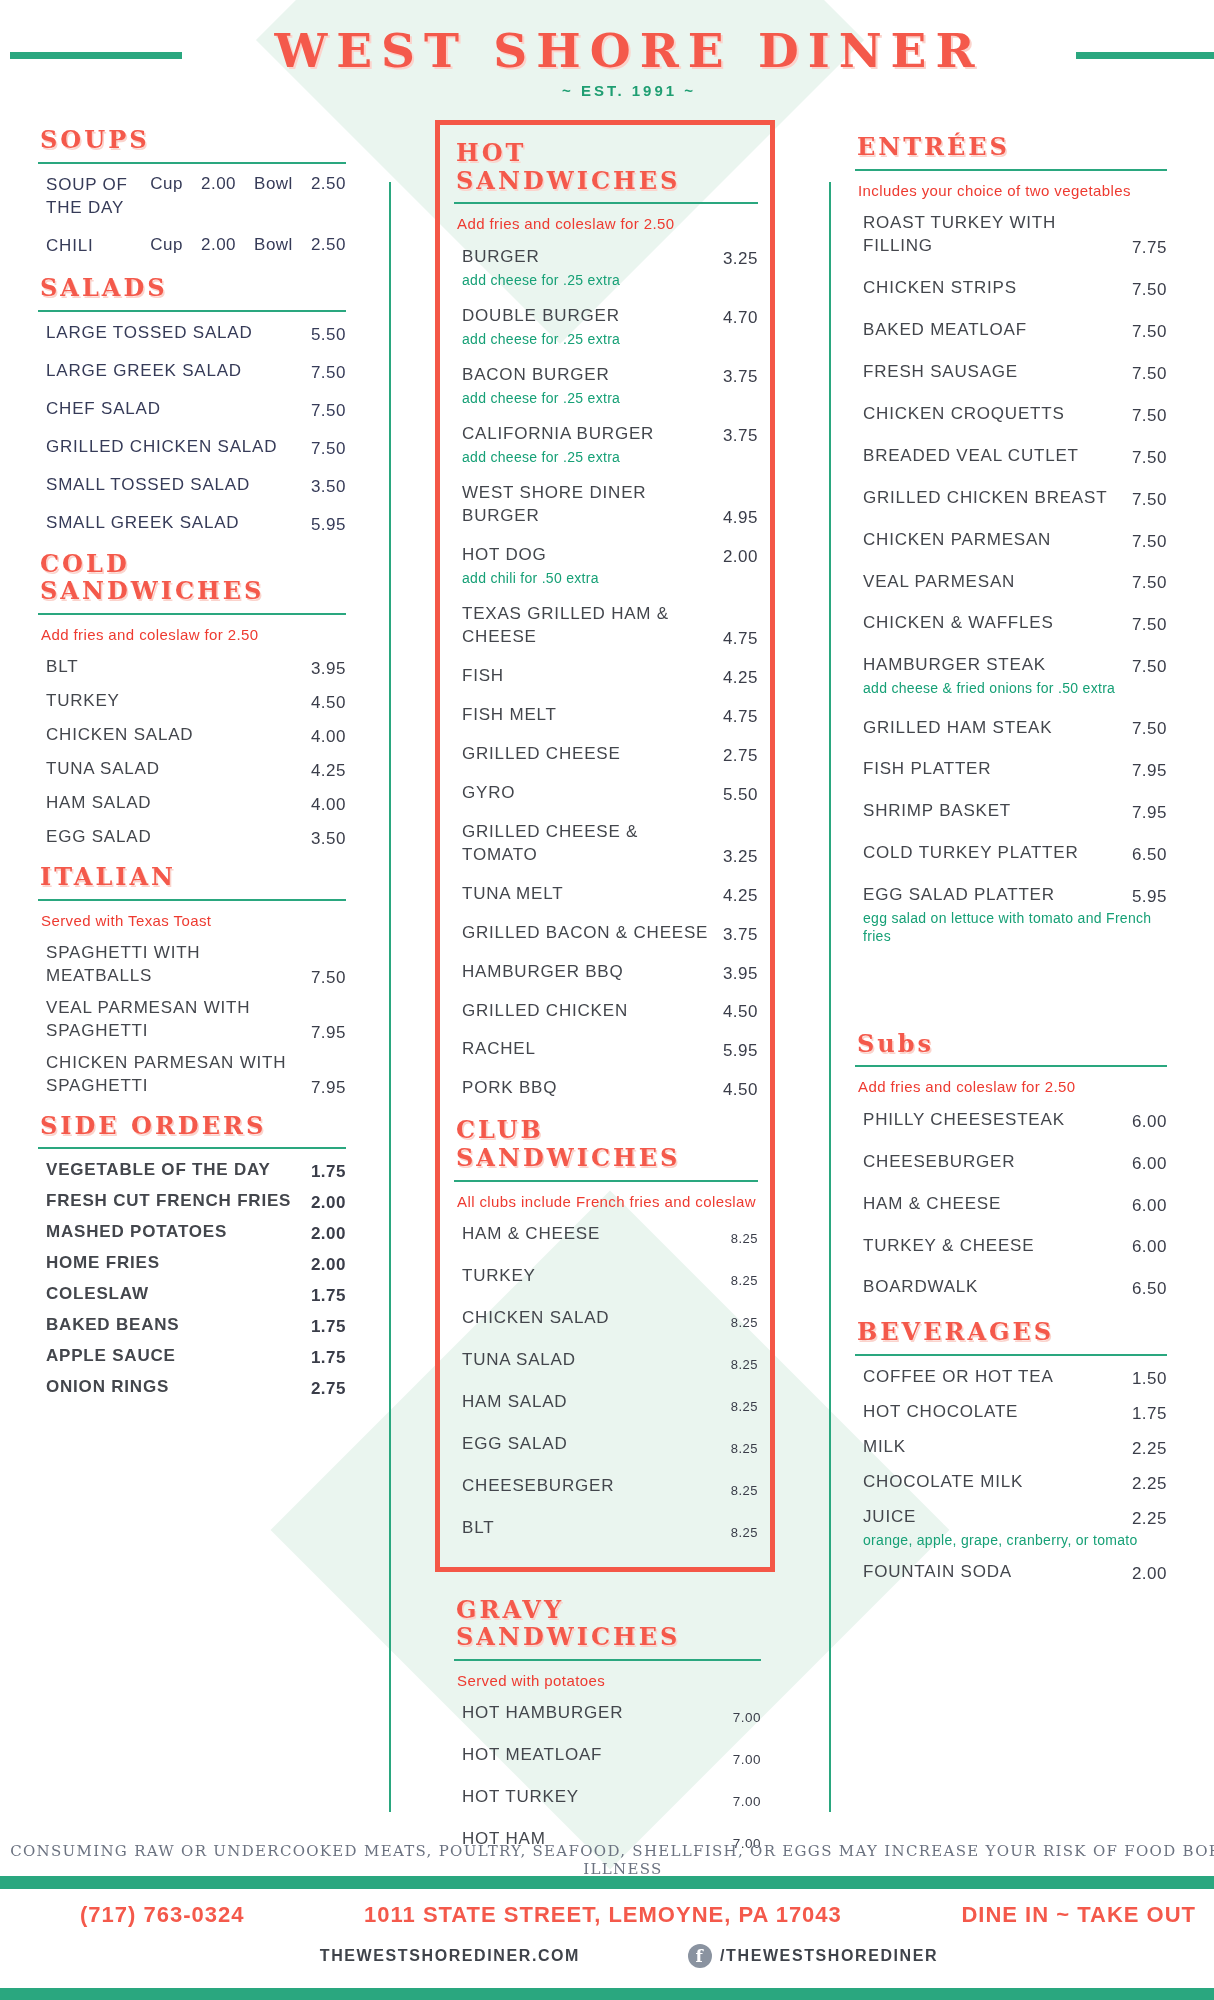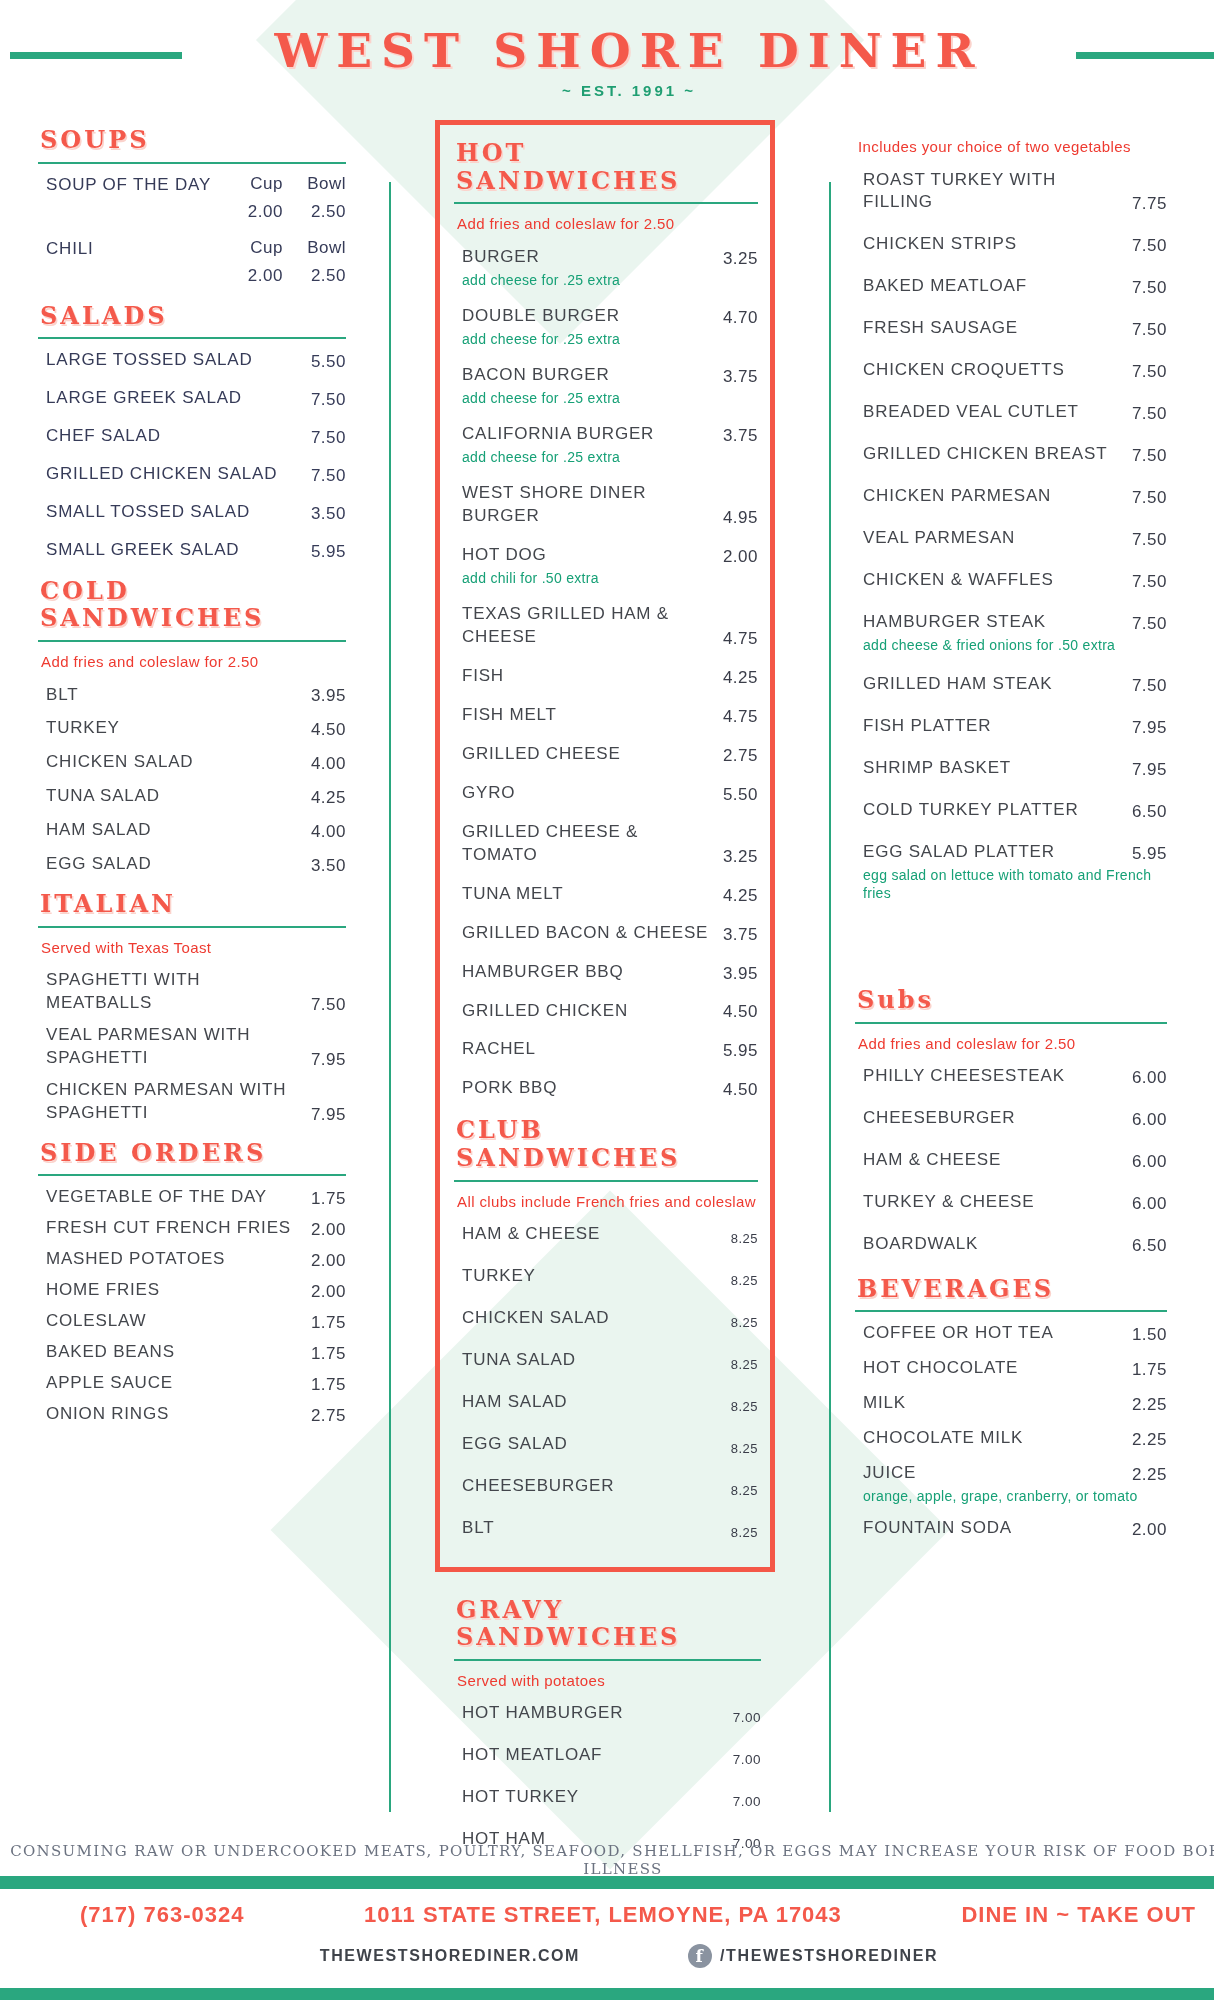--- a/index.html
+++ b/index.html
@@ -31,32 +31,32 @@
            color:#f4594b;text-shadow:1.5px 1.5px 0 #fbd3cc;padding:0 0 8px 2px;
            border-bottom:2px solid #2aa77f;margin-bottom:10px;line-height:1.15;}
   .sec-note{color:#ee3a30;font-size:15px;letter-spacing:.4px;margin:4px 0 12px 3px;line-height:1.3;}
   .row{margin:0 0 14px 8px;}
   .row-top{display:flex;justify-content:space-between;align-items:flex-end;}
   .iname{font-size:17px;letter-spacing:.8px;color:#43464c;line-height:1.35;}
   .iprice{font-size:17px;color:#3a3d49;margin-left:10px;white-space:nowrap;letter-spacing:.5px;}
   .inote{color:#16a076;font-size:14px;letter-spacing:.3px;margin-top:2px;line-height:1.3;}
   
   .pt{display:flex;gap:18px;text-align:right;}
-  .pt .c{display:flex;flex-direction:column;gap:8px;min-width:42px;}
+  .pt .c{display:flex;flex-direction:row;gap:8px;min-width:42px;}
   .slabel{font-size:17px;letter-spacing:.5px;}
   
   .sec-soups{padding-top:8px;}
   .sec-soups .row{margin-bottom:16px;}
   .sec-soups .row-top{align-items:flex-start;}
   .sec-soups .iname,.sec-soups .iprice,.sec-soups .slabel,
   .sec-salads .iname,.sec-salads .iprice{color:#363b58;}
   .sec-salads .row{margin-bottom:15px;}
   .sec-cold_sandwiches .row{margin-bottom:11px;}
   .sec-italian .row{margin-bottom:9px;}
-  .sec-side_orders .row{margin-bottom:8px;}
+  .sec-side_orders .row{margin-bottom:8px;font-weight:bold;}
   .sec-hot_sandwiches{margin-bottom:4px;}
   .sec-hot_sandwiches .row{margin-bottom:16px;}
   .sec-club_sandwiches{margin-bottom:0;}
   .sec-club_sandwiches .row{margin-bottom:19px;}
   .sec-club_sandwiches .iprice{font-size:13px;}
   .sec-gravy_sandwiches{padding:0 14px 0 19px;}
   .sec-gravy_sandwiches .row{margin-bottom:19px;}
   .sec-gravy_sandwiches .iprice{font-size:13.5px;}
   .sec-entrees .row{margin-bottom:19px;}
   .sec-subs{margin-top:84px;}
@@ -482,20 +482,21 @@
             <div class="row-top">
               <div class="iname">HOT HAM</div>
               <div class="iprice">7.00</div>
             </div>
           </div>
         </div>
       </div>
   </div>
   <div class="col" id="col-right">
       <div class="section sec-entrees">
+        <div class="heading">ENTRÉES</div>
         <div class="sec-note">Includes your choice of two vegetables</div>
         <div class="row">
           <div class="row-top">
             <div class="iname">ROAST TURKEY WITH FILLING</div>
             <div class="iprice">7.75</div>
           </div>
         </div>
         <div class="row">
           <div class="row-top">
             <div class="iname">CHICKEN STRIPS</div>

